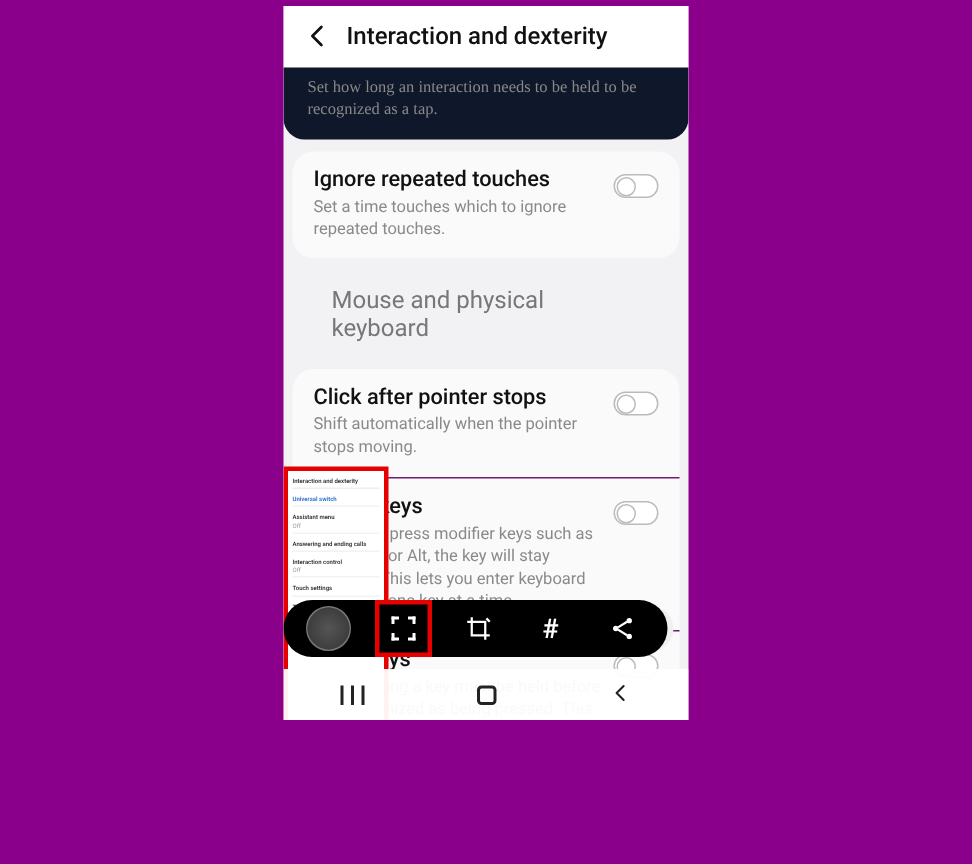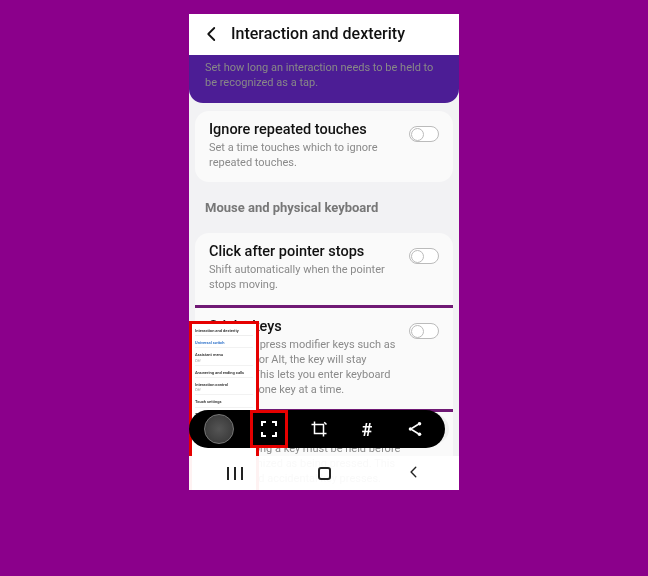--- a/index.html
+++ b/index.html
@@ -5,62 +5,62 @@
   * { box-sizing: border-box; margin: 0; padding: 0; }
   html, body { width: 648px; height: 576px; overflow: hidden; }
   body {
     background: #8b008b;
     font-family: -apple-system, BlinkMacSystemFont, "Segoe UI", Roboto, Arial, sans-serif;
     position: relative;
   }
   .phone {
     position: absolute;
     left: 189px;
-    top: 14px;
+    top: 4px;
     width: 270px;
     height: 476px;
     background: #f2f2f4;
     overflow: hidden;
   }
   .header {
     display: flex;
     align-items: center;
     padding: 10px 14px 12px 14px;
     background: #fff;
   }
   .back-icon { width: 18px; height: 18px; margin-right: 10px; }
   .back-icon svg { width: 100%; height: 100%; }
   .header-title { font-size: 16px; font-weight: 500; color: #111; }
   .tap-desc {
     padding: 6px 16px 12px 16px;
     font-size: 11px;
     color: #888;
     line-height: 1.35;
-    background: #4c1d95;
+    background: #0f172a;
     border-bottom-left-radius: 14px;
     border-bottom-right-radius: 14px;
+    font-family: Liberation Serif, serif;
   }
   .card {
     background: #fafafa;
     border-radius: 14px;
     margin: 8px 6px;
   }
   .section-header {
-    font-size: 13px;
+    font-size: 16px;
     color: #777;
-    padding: 10px 16px;
+    padding: 10px 32px;
     background: transparent;
-    font-weight: bold;
   }
   .row {
     display: flex;
     align-items: flex-start;
     justify-content: space-between;
     padding: 10px 14px 12px 14px;
-    border-bottom: 3px solid #701a75;
+    border-bottom: 1px solid #701a75;
   }
   .row:last-child { border-bottom: none; }
   .row-text { flex: 1; padding-right: 8px; }
   .row-title { font-size: 14.5px; font-weight: 500; color: #111; margin-bottom: 3px; }
   .row-sub { font-size: 11px; color: #8a8a8a; line-height: 1.35; }
   .toggle {
     width: 30px; height: 16px;
     border: 1.5px solid #bbb;
     border-radius: 10px;
     background: #fff;

